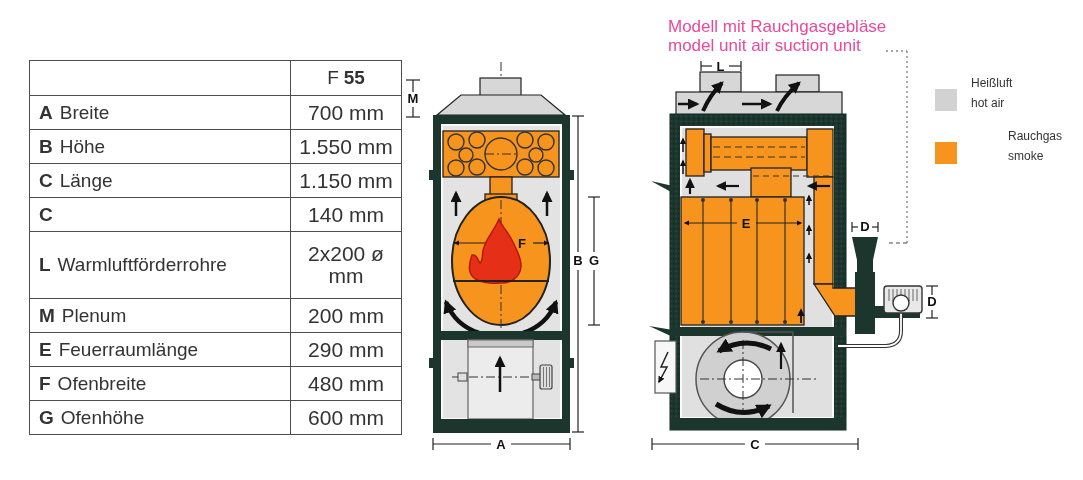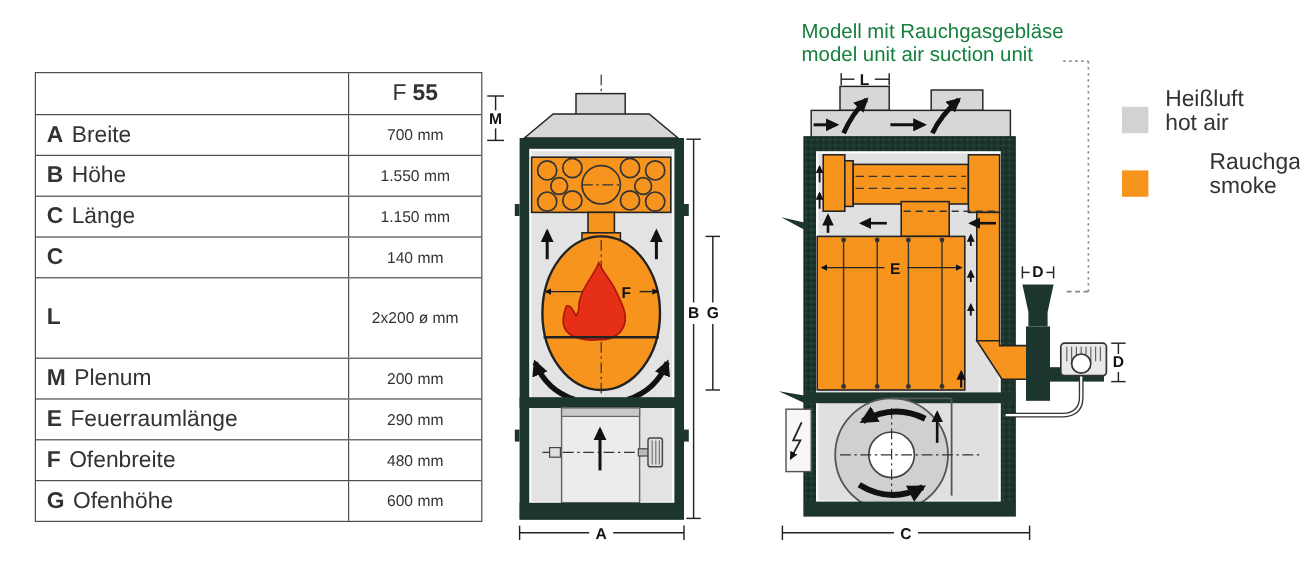--- a/index.html
+++ b/index.html
@@ -11,28 +11,28 @@
 
   
   .spec-table{left:29px;top:60px;width:373px;border:1px solid #4d4d4d;box-sizing:border-box;background:#fff;}
   .t-row{display:flex;height:34px;box-sizing:border-box;}
   .t-row + .t-row{border-top:1px solid #4d4d4d;}
   .t-row.tall{height:67px;}
   .t-label{width:260px;display:flex;align-items:center;padding-left:9px;box-sizing:border-box;
            font-size:19px;white-space:nowrap;}
   .t-key{font-weight:bold;margin-right:7px;}
   .t-value{flex:1;border-left:1px solid #4d4d4d;display:flex;align-items:center;justify-content:center;
-           text-align:center;font-size:13px;line-height:22px;padding:0 4px;}
+           text-align:center;font-size:21px;line-height:22px;padding:0 4px;}
   .t-header .t-value{font-size:19px;}
   .t-header .t-value b{margin-left:5px;}
 
   
-  .annotation{left:668px;top:17px;font-size:17px;line-height:19px;color:#15803d;}
+  .annotation{left:668px;top:17px;font-size:17px;line-height:19px;color:#ec4899;}
   .legend-swatch{width:22px;height:22px;}
-  .legend-text{font-size:19px;line-height:20px;color:#333;}
+  .legend-text{font-size:12px;line-height:20px;color:#333;}
 
   
   .dim{font-family:"Liberation Sans",sans-serif;font-size:13px;font-weight:bold;fill:#111;}
   .dline{stroke:#222;stroke-width:1.2;fill:none;}
   .cdash{stroke:#333;stroke-width:1;stroke-dasharray:9 3 2 3;fill:none;}
   .fa{stroke:#111;fill:none;}
   .org{fill:#f7941e;stroke:#222;stroke-width:1.3;}
   .dk{fill:#1c362e;}
   .grayfill{fill:#d7d7d7;stroke:#222;stroke-width:1.2;}
 </style>
@@ -342,20 +342,21 @@
   </div>
   <div class="t-row">
     <div class="t-label">
         <span class="t-key">C</span>
       </div>
     <div class="t-value">140 mm</div>
   </div>
   <div class="t-row tall">
     <div class="t-label">
         <span class="t-key">L</span>
+        <span>Warmluftförderrohre</span>
       </div>
     <div class="t-value">2x200 ø mm</div>
   </div>
   <div class="t-row">
     <div class="t-label">
         <span class="t-key">M</span>
         <span>Plenum</span>
       </div>
     <div class="t-value">200 mm</div>
   </div>

